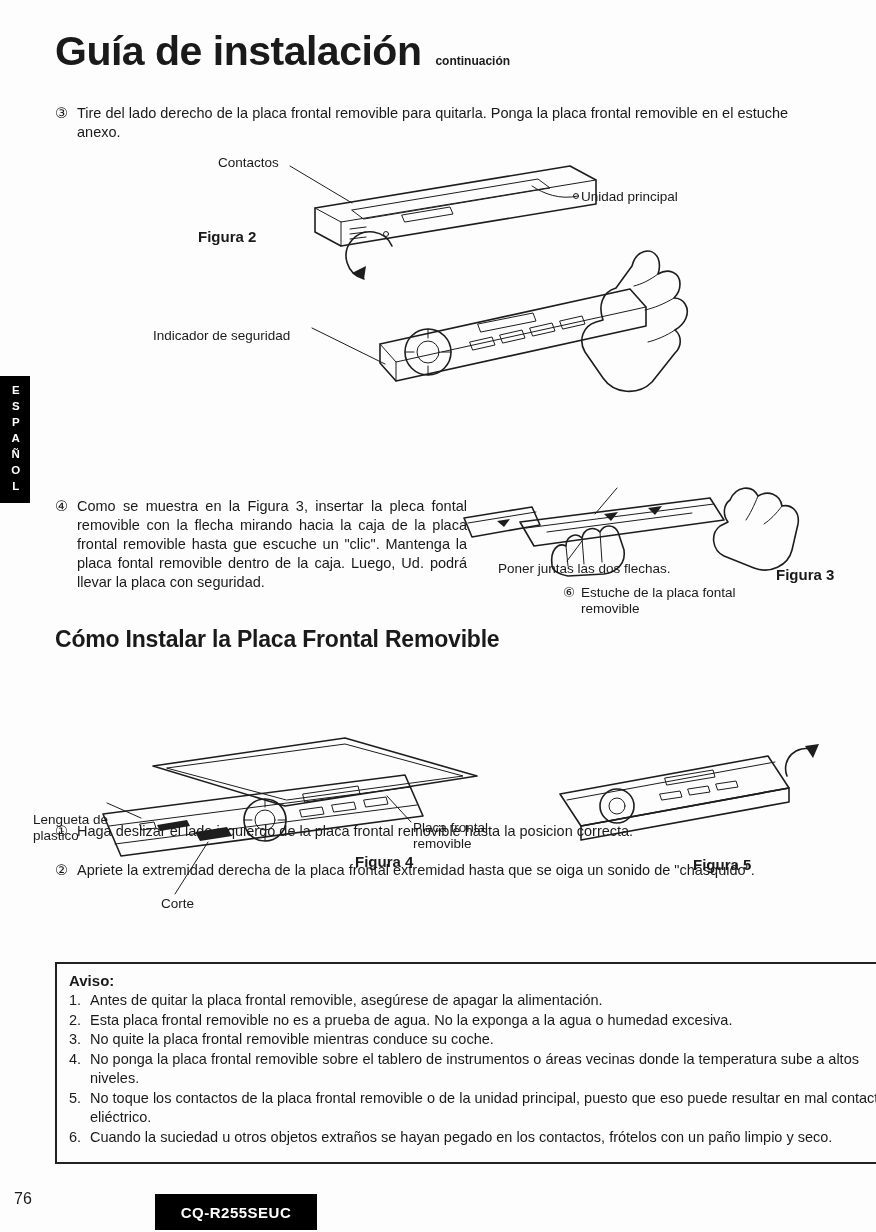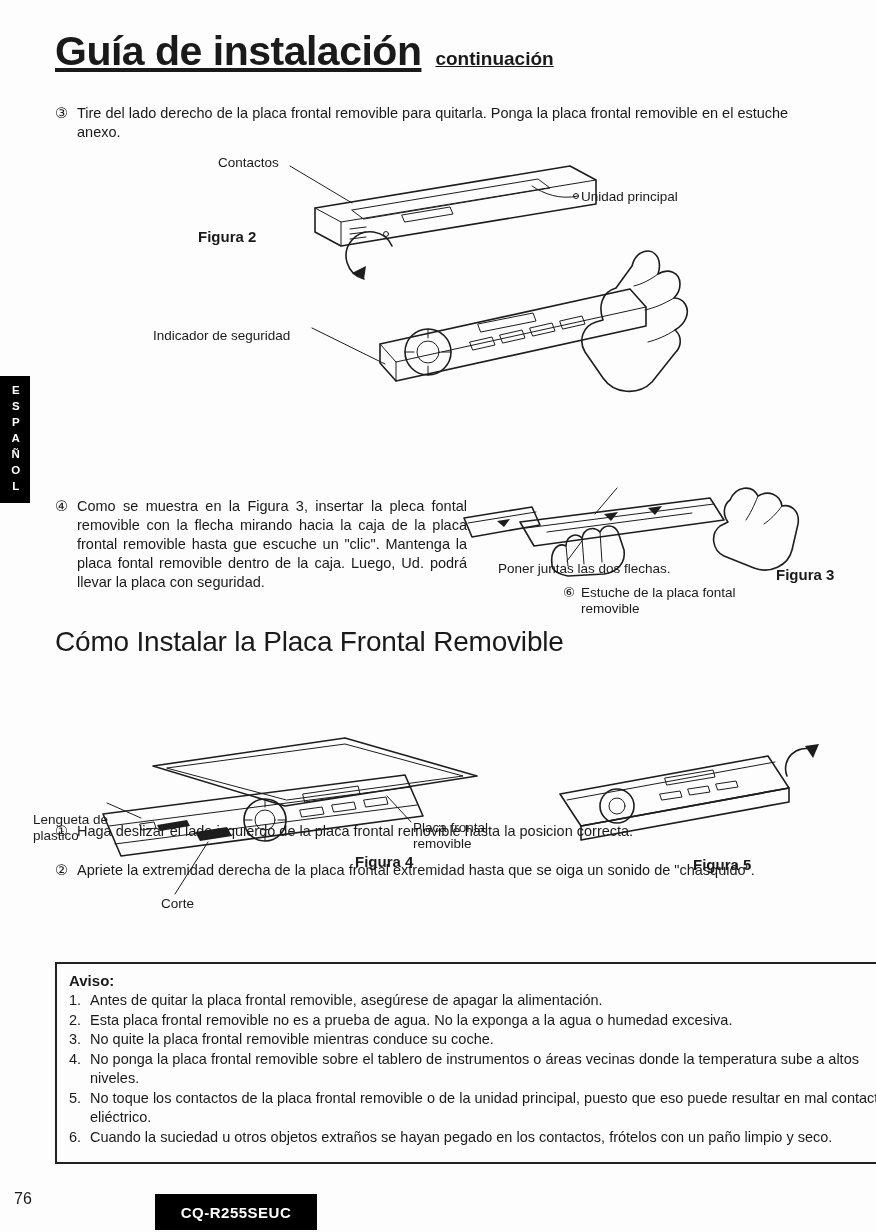--- a/index.html
+++ b/index.html
@@ -3,29 +3,29 @@
 <meta charset="utf-8">
 <style>
   * { margin:0; padding:0; box-sizing:border-box; }
   html,body { background:#e8e8e8; }
   .page {
     position:relative; width:876px; height:1232px; background:#fdfdfd;
     font-family:"Liberation Sans","DejaVu Sans",sans-serif; color:#1a1a1a;
     overflow:hidden;
   }
   .abs { position:absolute; }
-  .title-row { display:flex; align-items:baseline; gap:14px;text-decoration:underline; }
+  .title-row { display:flex; align-items:baseline; gap:14px; }
   .title-main { font-size:41px; font-weight:bold; letter-spacing:-0.5px; }
-  .title-sub  { font-size:19px; font-weight:bold; }
+  .title-sub  { font-size:12px; font-weight:bold; }
   .body-text { font-size:14.5px; line-height:19px; }
   .hang { position:relative; padding-left:22px; }
   .hang .marker { position:absolute; left:0; top:0; }
   .fig-caption { font-weight:bold; font-size:15px; }
   .fig-label { font-size:13.5px; line-height:16px; }
-  .section-heading { font-size:28px; font-weight:normal; letter-spacing:-0.2px; }
+  .section-heading { font-size:23px; font-weight:bold; letter-spacing:-0.2px; }
   .lang-tab {
     left:0; top:376px; width:30px; height:127px; background:#000; color:#fff;
     display:flex; align-items:center; justify-content:center;
   }
   .lang-tab span {
     writing-mode:vertical-rl; text-orientation:upright;
     font-size:11.5px; font-weight:bold; letter-spacing:4px; line-height:1;
   }
   .aviso-box { left:55px; top:962px; width:868px; height:202px; border:2px solid #222; padding:6px 12px; }
   .aviso-title { font-weight:bold; font-size:15px; line-height:21px; }

